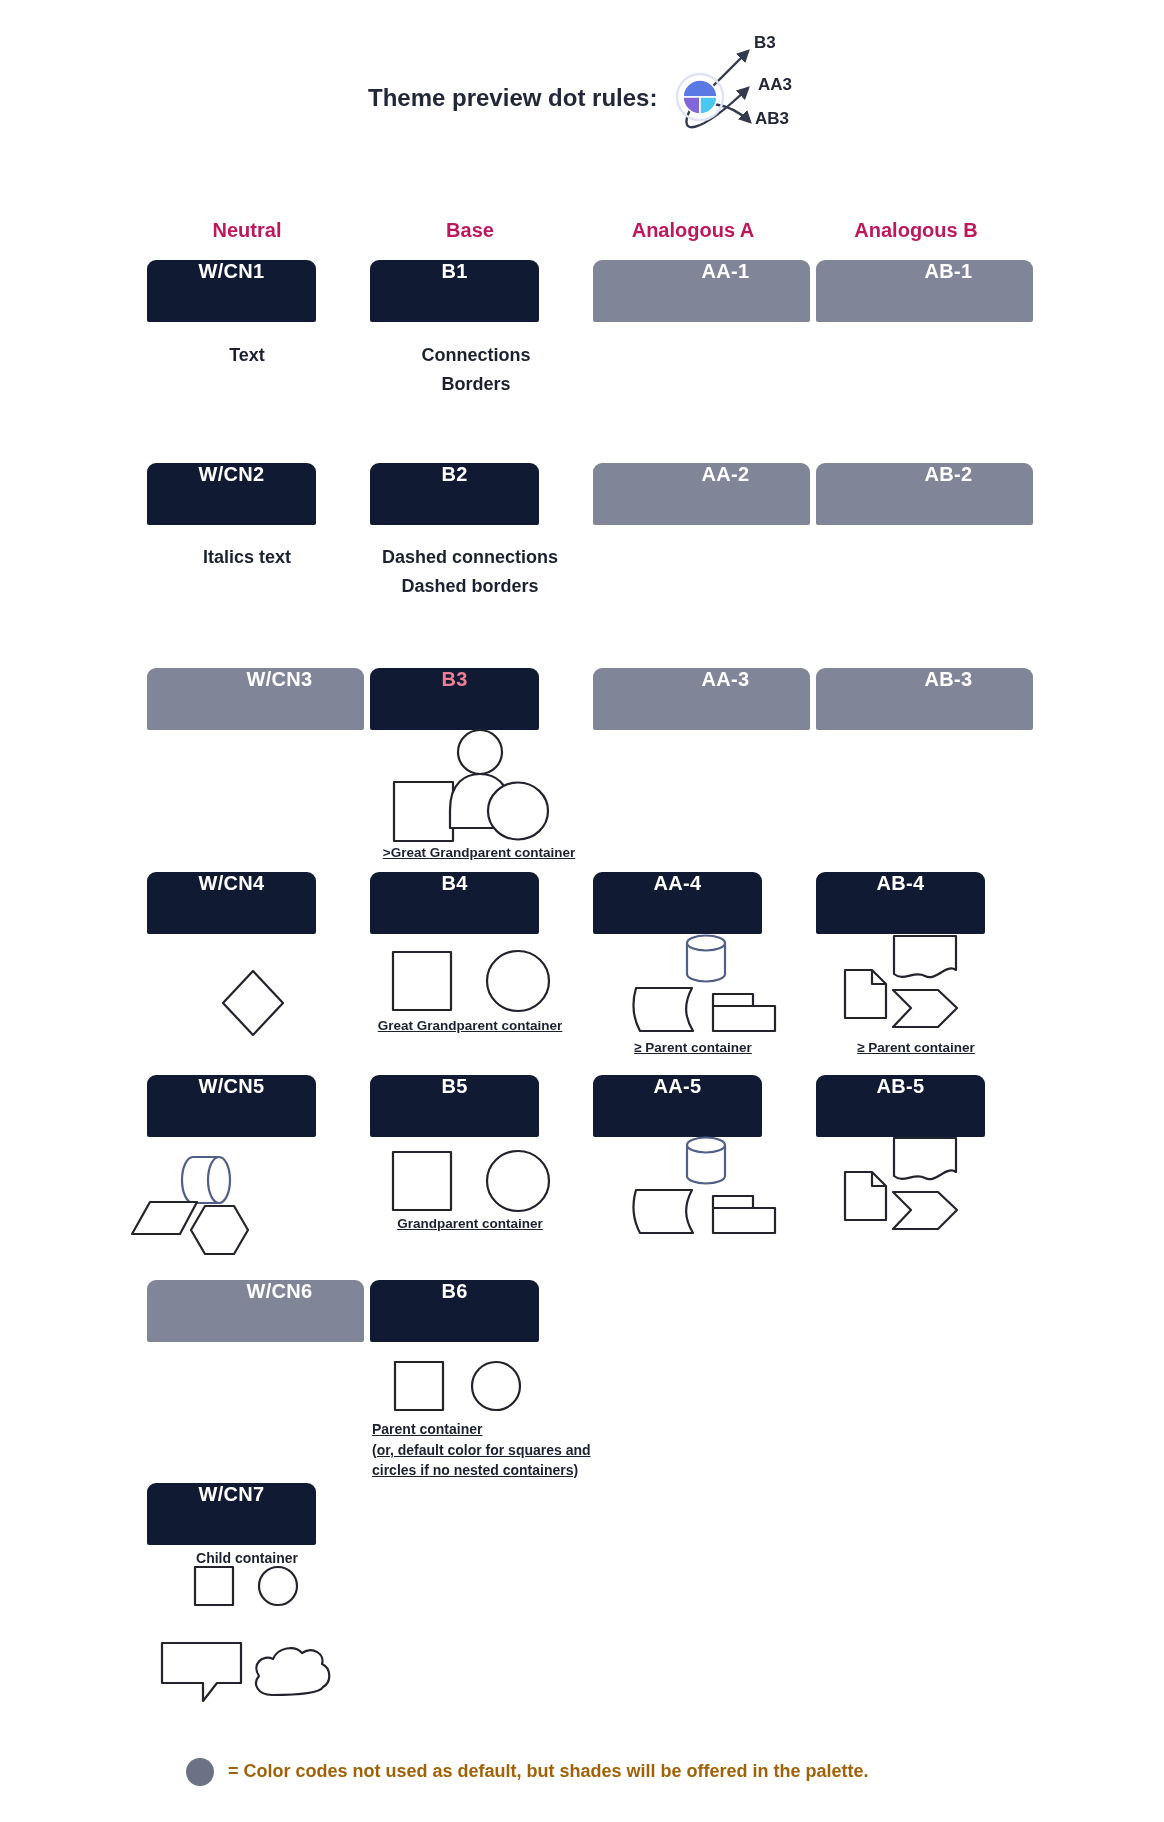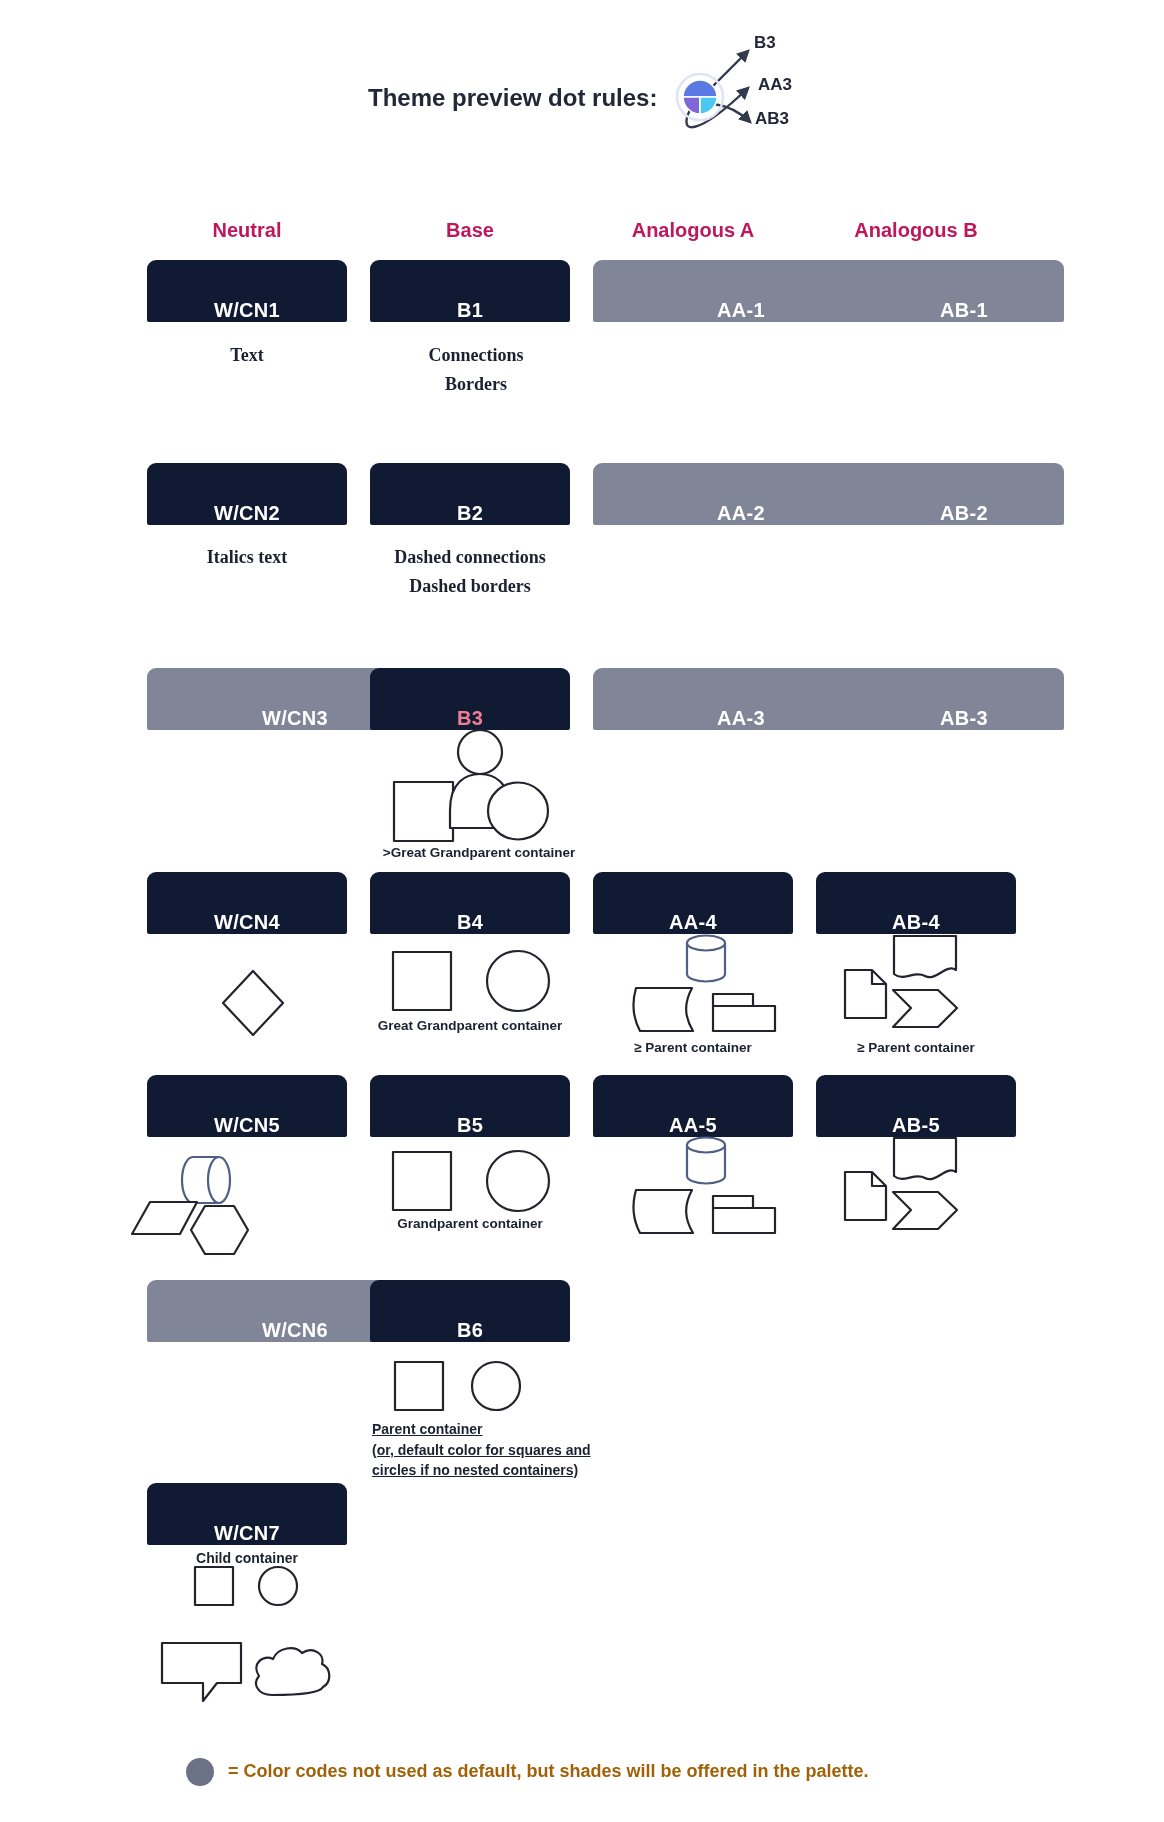--- a/index.html
+++ b/index.html
@@ -10,30 +10,30 @@
   .dot-label{position:absolute;font-size:17px;font-weight:600;color:#232838;}
   #lbl-b3{left:754px;top:33px;}
   #lbl-aa3{left:758px;top:75px;}
   #lbl-ab3{left:755px;top:109px;}
 
   .col-header{position:absolute;top:219px;width:200px;text-align:center;
               font-size:20px;font-weight:bold;color:#be185d;}
   .c0{left:147px}.c1{left:370px}.c2{left:593px}.c3{left:816px}
   .r0{top:260px}.r1{top:463px}.r2{top:668px}.r3{top:872px}.r4{top:1075px}.r5{top:1280px}.r6{top:1483px}
 
-  .swatch{position:absolute;width:200px;height:62px;border-radius:9px 9px 2px 2px;
-          display:flex;align-items:flex-end;justify-content:center;
+  .swatch{position:absolute;width:169px;height:62px;border-radius:9px 9px 2px 2px;
+          display:flex;align-items:flex-start;justify-content:center;
           font-size:20px;font-weight:bold;color:#ffffff;letter-spacing:.3px;}
   .dark{background:#101a33;}
   .gray{background:#808598;padding-left:48px;}
   .pink span{color:#f07e96;}
 
   .cap{position:absolute;font-weight:bold;color:#1b2130;}
-  .cap-lg{font-size:18px;width:200px;text-align:center;line-height:29px;font-family:Liberation Serif, serif;}
-  .cap-sm{font-size:13.5px;width:210px;text-align:center;}
+  .cap-lg{font-size:18px;width:200px;text-align:center;line-height:29px;}
+  .cap-sm{font-size:13.5px;width:210px;text-align:center;text-decoration:underline;}
   .cap-left{font-size:14px;width:270px;text-align:left;line-height:20.5px;text-decoration:underline;}
 
   svg.shapes{position:absolute;overflow:visible;}
   .sh{fill:#ffffff;stroke:#23232e;stroke-width:2.2;stroke-linejoin:round;}
   .cy{fill:#ffffff;stroke:#505f86;stroke-width:2.2;stroke-linejoin:round;}
   .arrow{fill:none;stroke:#333a4e;stroke-width:2.4;}
 
   .legend-dot{position:absolute;left:186px;top:1758px;width:28px;height:28px;border-radius:50%;background:#6c7285;}
   .legend-text{position:absolute;left:228px;top:1761px;font-size:18px;font-weight:bold;color:#a16207;}
 </style>

